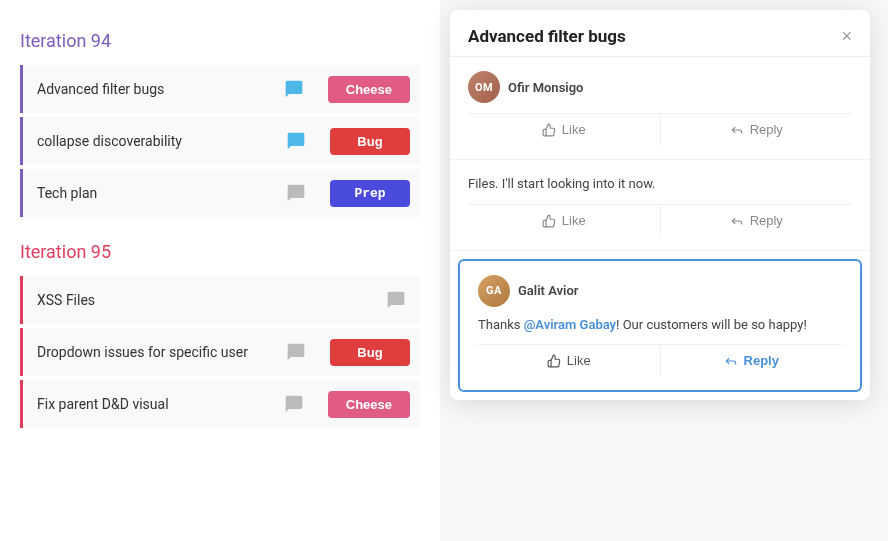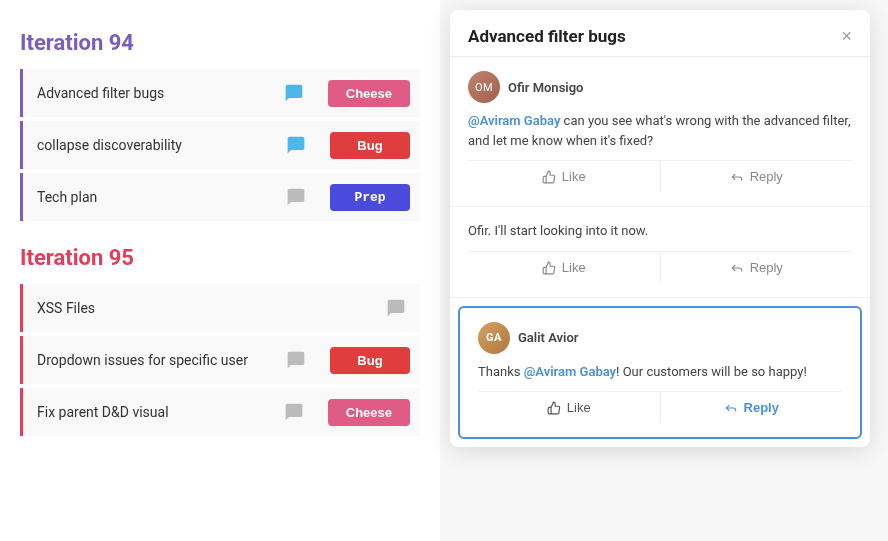--- a/index.html
+++ b/index.html
@@ -19,22 +19,22 @@
       background: #fff;
       flex-shrink: 0;
     }
     .page-title {
       font-size: 28px;
       font-weight: 600;
       color: #2c2c2c;
       margin-bottom: 20px;
     }
     .iteration-label {
-      font-size: 22px;
-      font-weight: 700;
+      font-size: 18px;
+      font-weight: 400;
       margin-bottom: 14px;
     }
     .iteration-label.purple { color: #7c5cbf; }
     .iteration-label.red { color: #e03e5c; }
 
     .task-list {
       margin-bottom: 24px;
     }
     .task-row {
       display: flex;
@@ -273,37 +273,36 @@
 
 <div class="right-panel">
   <div class="modal">
     <div class="modal-header">
       <span class="modal-title">Advanced filter bugs</span>
       <button class="close-btn">×</button>
     </div>
     <div class="modal-body" id="comments-container">
         <div class="comment-block">
           <div class="comment-user">
-            <div class="avatar avatar-ofir" style="font-size: 11px; font-weight: 400; letter-spacing: 0.5px;">OM</div>
+            <div class="avatar avatar-ofir" style="font-size: 11px; font-weight: 700; letter-spacing: 0.5px;">OM</div>
             <span class="user-name">Ofir Monsigo</span>
           </div>
-          <p class="comment-text"><span class="mention">@Aviram Gabay</span> can you see what's wrong with the advanced filter, and let me know when it's fixed?</p>
           <div class="comment-actions">
             <button class="action-btn"><svg width="14" height="14" viewBox="0 0 24 24" fill="none" stroke="currentColor" stroke-width="2">
                 <path d="M14 9V5a3 3 0 0 0-3-3l-4 9v11h11.28a2 2 0 0 0 2-1.7l1.38-9a2 2 0 0 0-2-2.3H14z"></path>
                 <path d="M7 22H4a2 2 0 0 1-2-2v-7a2 2 0 0 1 2-2h3"></path>
               </svg> Like</button>
             <button class="action-btn"><svg width="14" height="14" viewBox="0 0 24 24" fill="none" stroke="currentColor" stroke-width="2">
                 <polyline points="9 17 4 12 9 7"></polyline>
                 <path d="M20 18v-2a4 4 0 0 0-4-4H4"></path>
               </svg> Reply</button>
           </div>
         </div>
         <div class="comment-block">
-          <p class="comment-text">Ofir. I'll start looking into it now.</p>
+          <p class="comment-text">Files. I'll start looking into it now.</p>
           <div class="comment-actions">
             <button class="action-btn"><svg width="14" height="14" viewBox="0 0 24 24" fill="none" stroke="currentColor" stroke-width="2">
                 <path d="M14 9V5a3 3 0 0 0-3-3l-4 9v11h11.28a2 2 0 0 0 2-1.7l1.38-9a2 2 0 0 0-2-2.3H14z"></path>
                 <path d="M7 22H4a2 2 0 0 1-2-2v-7a2 2 0 0 1 2-2h3"></path>
               </svg> Like</button>
             <button class="action-btn"><svg width="14" height="14" viewBox="0 0 24 24" fill="none" stroke="currentColor" stroke-width="2">
                 <polyline points="9 17 4 12 9 7"></polyline>
                 <path d="M20 18v-2a4 4 0 0 0-4-4H4"></path>
               </svg> Reply</button>
           </div>

